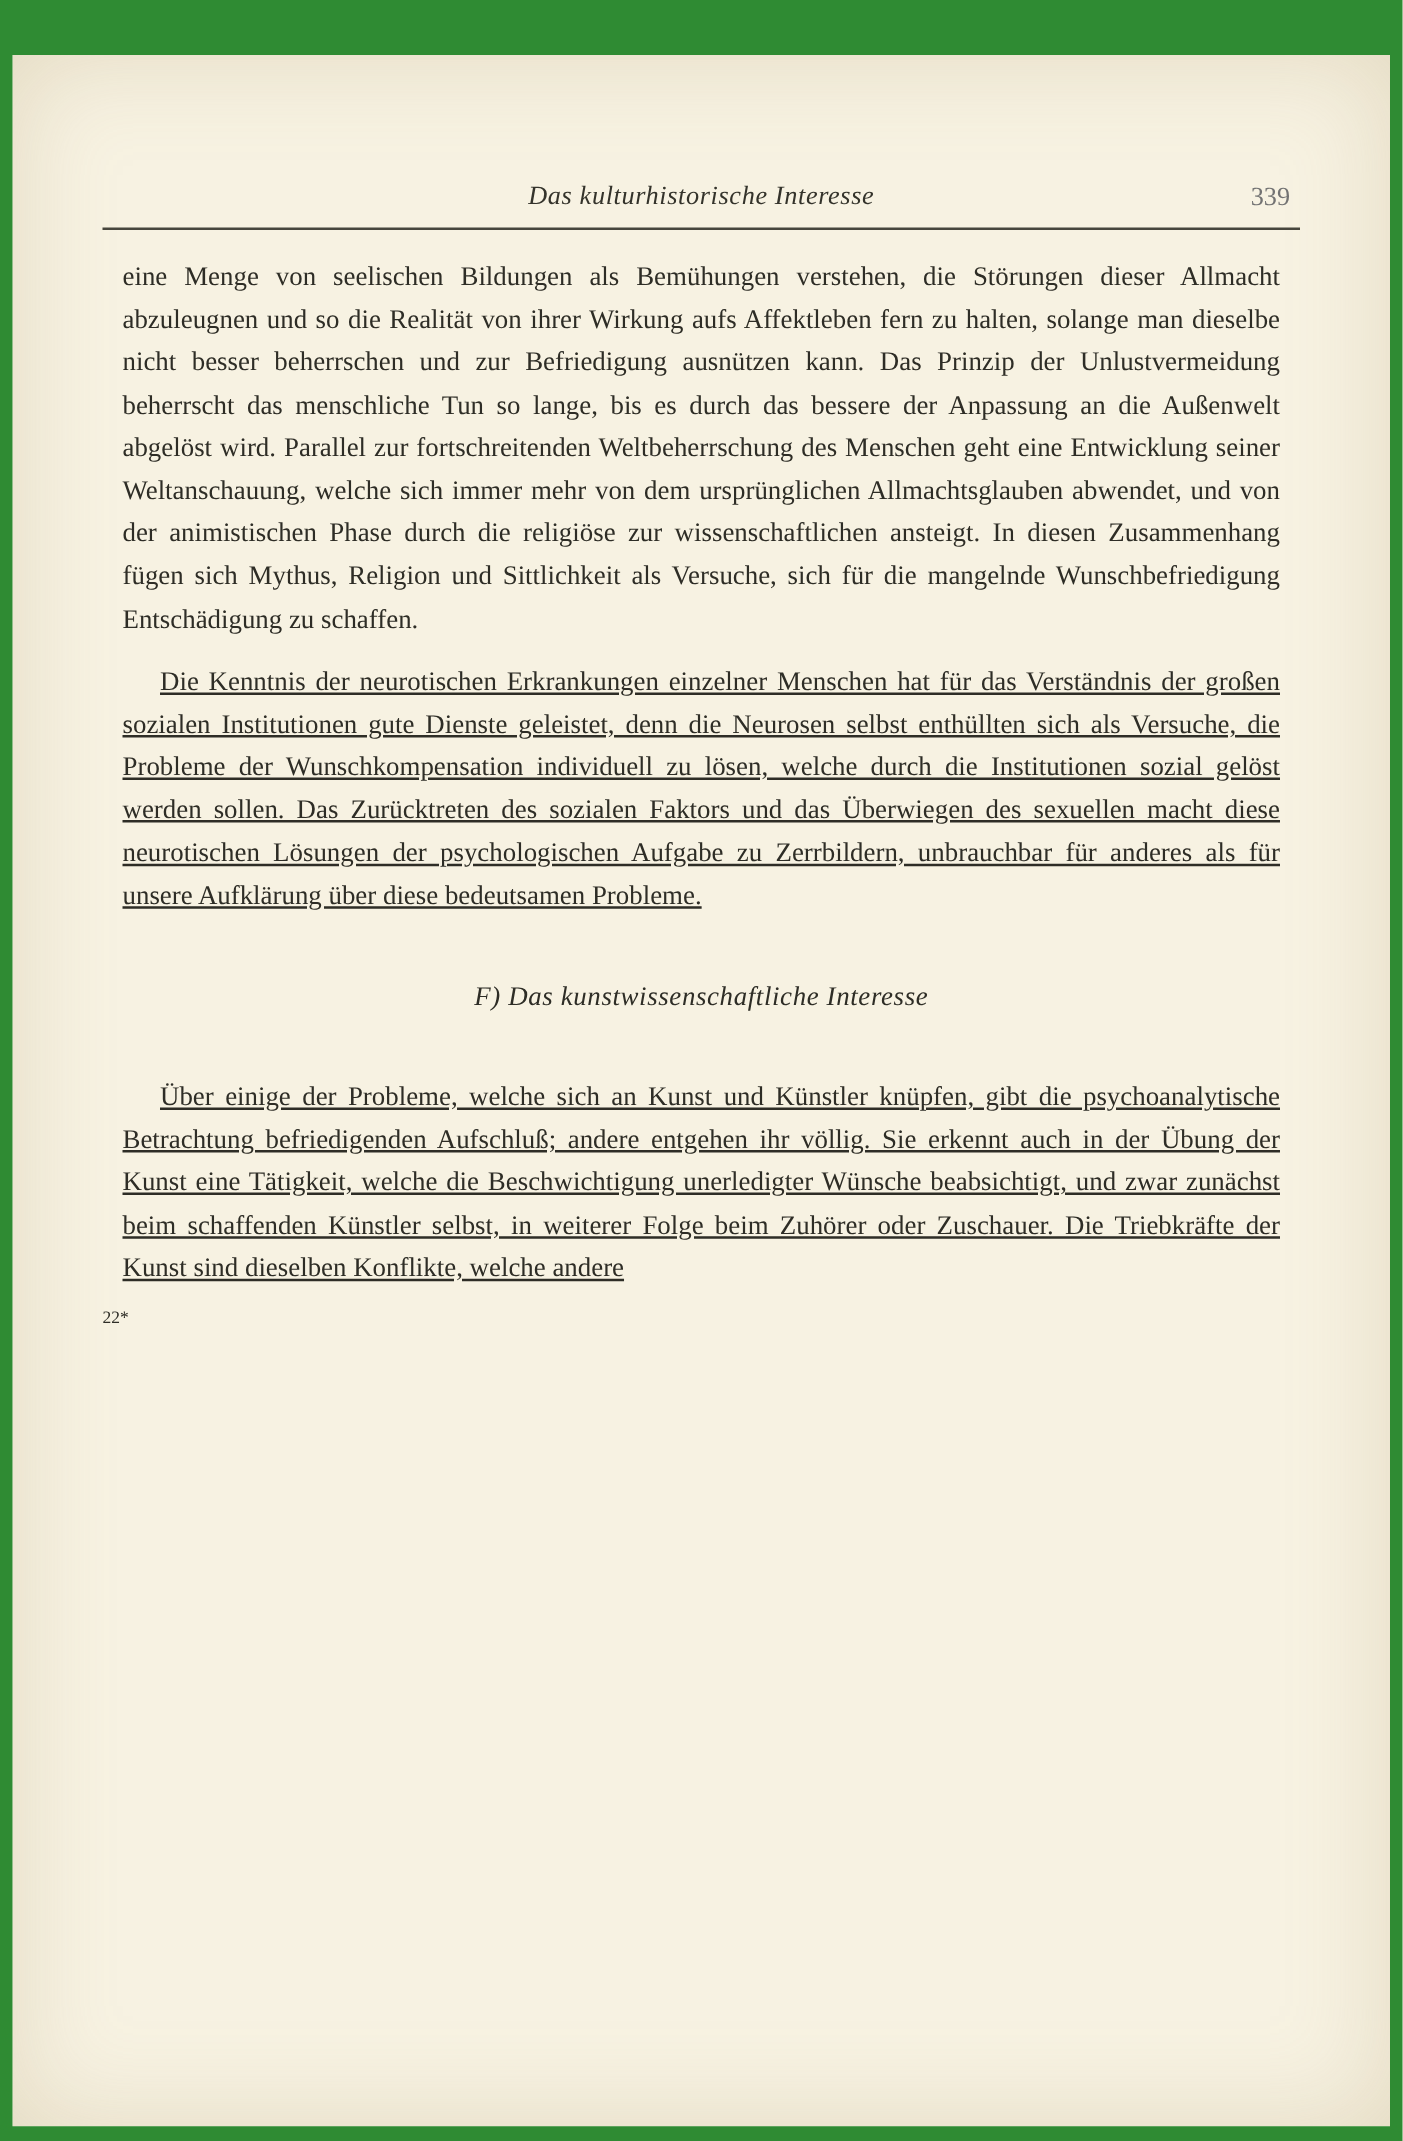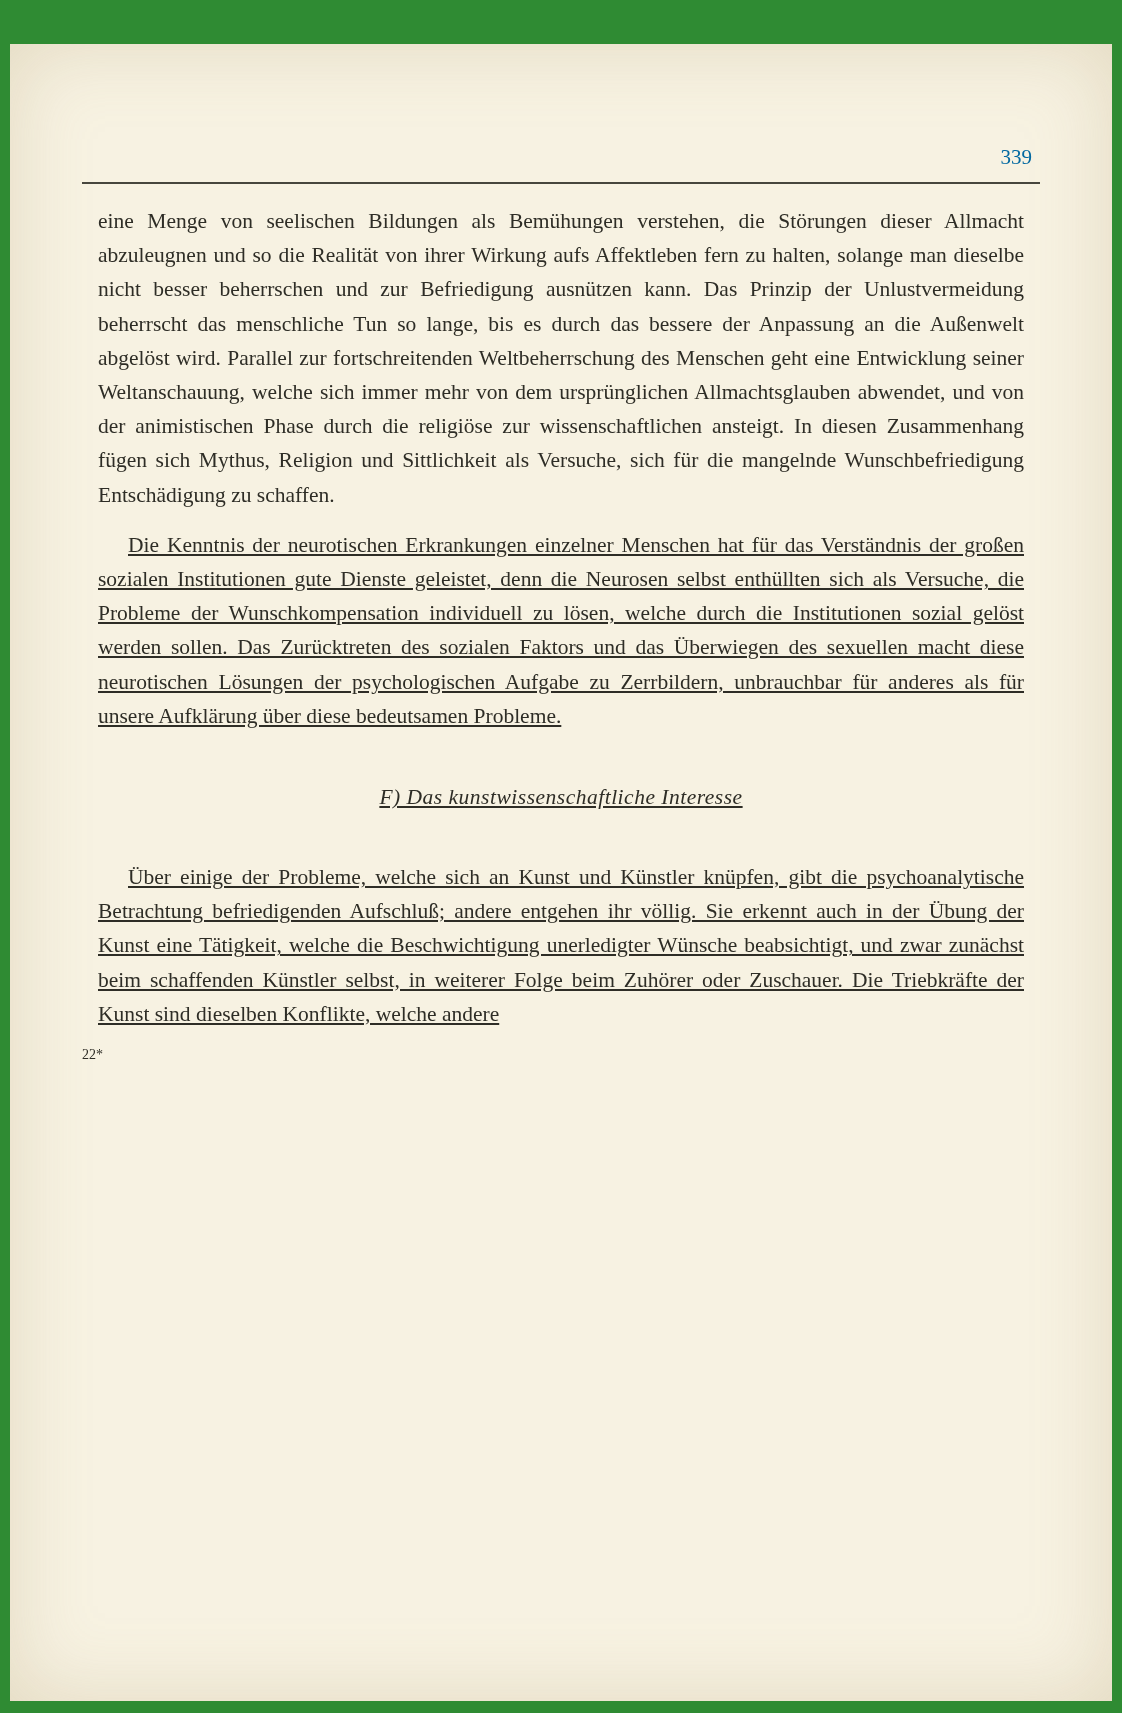--- a/index.html
+++ b/index.html
@@ -42,21 +42,21 @@
     font-size: 21px;
     letter-spacing: 0.5px;
     color: #34332b;
   }
   .page-number {
     position: absolute;
     right: 8px;
     top: 1px;
     font-size: 21px;
     font-style: normal;
-    color: #0369a1;
+    color: #737373;
     text-align: center;
   }
   .header-rule {
     border: none;
     border-bottom: 2px solid #47463d;
     margin: 6px 0 0 0;
   }
   .body-text {
     margin-top: 20px;
     font-size: 21.5px;
@@ -72,37 +72,37 @@
     text-indent: 30px;
     text-decoration: underline;
   }
   .section-heading {
     text-align: center;
     font-style: italic;
     font-size: 21.5px;
     letter-spacing: 0.5px;
     margin: 52px 0 50px 0;
     color: #2e2d26;
-    text-decoration: underline;
   }
   .signature-line {
     font-size: 14px;
     margin-top: 16px;
     padding-right: 20px;
     color: #2e2d26;
   }
 </style>
 </head>
 <body>
 
 <div class="scan-frame">
   <div class="paper">
     <div class="content">
 
       <div class="page-header">
+        <div class="running-title">Das kulturhistorische Interesse</div>
         <div class="page-number">339</div>
       </div>
 
       <hr class="header-rule">
 
       <div class="body-text">
         <p>eine Menge von seelischen Bildungen als Bemühungen verstehen, die Störungen dieser Allmacht abzuleugnen und so die Realität von ihrer Wirkung aufs Affektleben fern zu halten, solange man dieselbe nicht besser beherrschen und zur Befriedigung ausnützen kann. Das Prinzip der Unlustvermeidung beherrscht das menschliche Tun so lange, bis es durch das bessere der Anpassung an die Außenwelt abgelöst wird. Parallel zur fortschreitenden Weltbeherrschung des Menschen geht eine Entwicklung seiner Weltanschauung, welche sich immer mehr von dem ursprünglichen Allmachtsglauben abwendet, und von der animistischen Phase durch die religiöse zur wissenschaftlichen ansteigt. In diesen Zusammenhang fügen sich Mythus, Religion und Sittlichkeit als Versuche, sich für die mangelnde Wunschbefriedigung Entschädigung zu schaffen.</p>
         <p class="indent">Die Kenntnis der neurotischen Erkrankungen einzelner Menschen hat für das Verständnis der großen sozialen Institutionen gute Dienste geleistet, denn die Neurosen selbst enthüllten sich als Versuche, die Probleme der Wunschkompensation individuell zu lösen, welche durch die Institutionen sozial gelöst werden sollen. Das Zurücktreten des sozialen Faktors und das Überwiegen des sexuellen macht diese neurotischen Lösungen der psychologischen Aufgabe zu Zerrbildern, unbrauchbar für anderes als für unsere Aufklärung über diese bedeutsamen Probleme.</p>
       </div>
 

